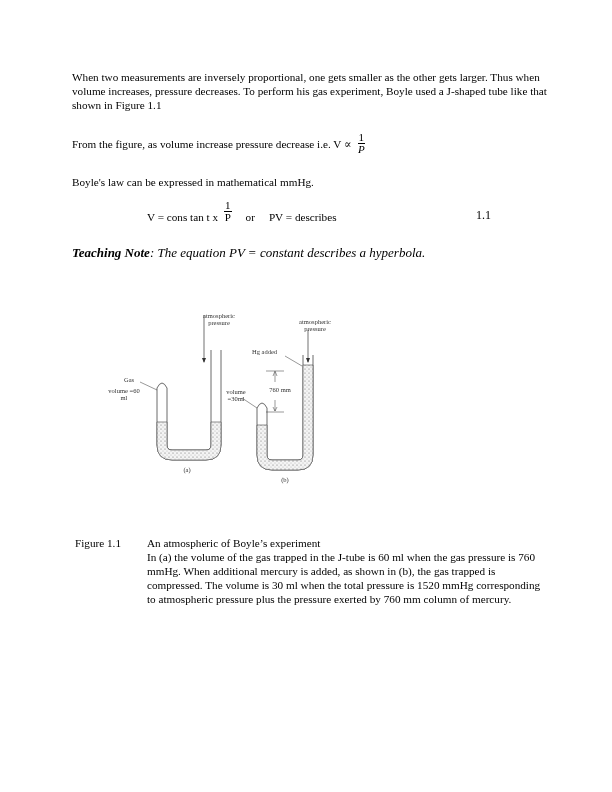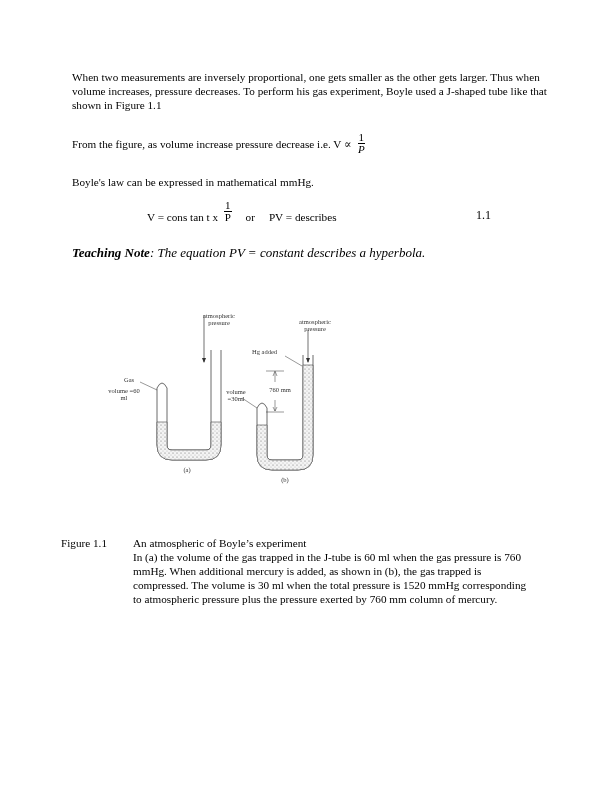--- a/index.html
+++ b/index.html
@@ -13,21 +13,21 @@
   .frac .den { font-style: italic; }
   .p3 { top: 175px; }
   .eq { position: absolute; top: 200px; left: 147px; display: flex; align-items: flex-end; font-size: 11.2px; width: 340px; }
   .eq .frac .den { font-style: normal; }
   .eq .gap { display: inline-block; width: 14px; }
   .eqnum { position: absolute; left: 476px; top: 208px; font-size: 12px; }
   .note { position: absolute; top: 245px; left: 72px; font-size: 13px; font-style: italic; }
   .note b { font-weight: bold; }
   .figure { position: absolute; left: 100px; top: 300px; width: 300px; height: 200px; }
   .fig-label { position: absolute; font-size: 6.5px; line-height: 7px; color: #333; text-align: center; }
-  .caption { position: absolute; top: 536px; left: 61px; width: 480px; font-size: 11.2px; line-height: 14px; display: flex; }
+  .caption { position: absolute; top: 536px; left: 75px; width: 480px; font-size: 11.2px; line-height: 14px; display: flex; }
   .caption .lbl { width: 72px; flex-shrink: 0; }
   .caption .body { width: 400px; }
 </style>
 </head>
 <body>
 
 <div class="para p1">When two measurements are inversely proportional, one gets smaller as the other gets larger. Thus when volume increases, pressure decreases. To perform his gas experiment, Boyle used a J-shaped tube like that shown in Figure 1.1</div>
 
 <div class="para p2">
   <span>From the figure, as volume increase pressure decrease i.e. V ∝</span>

